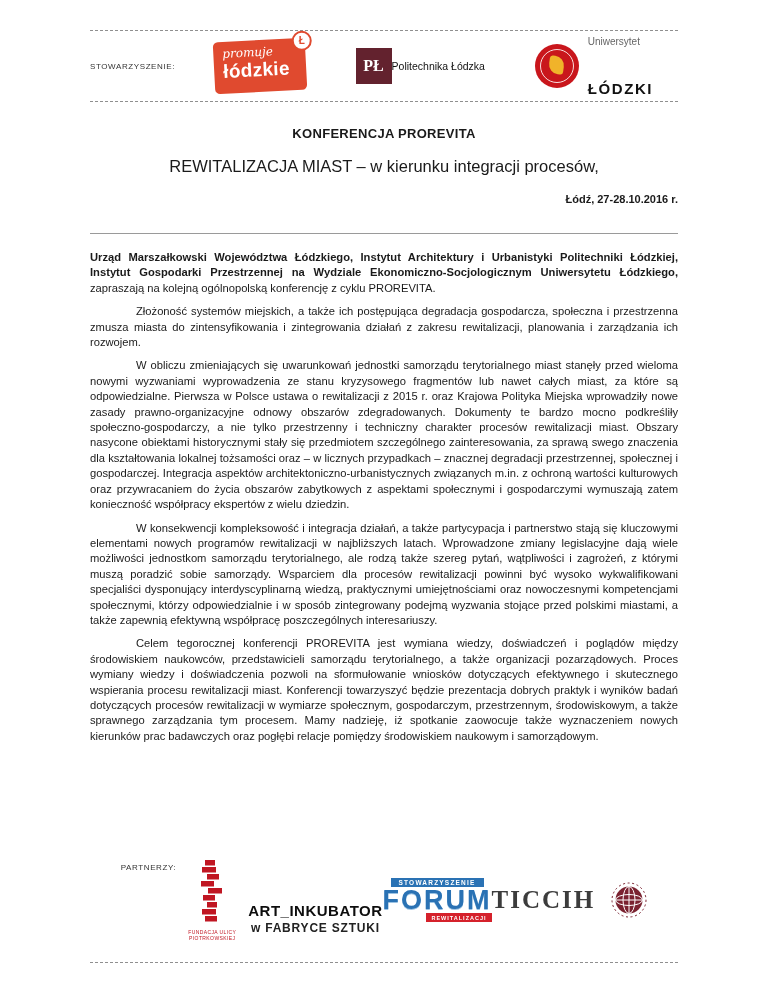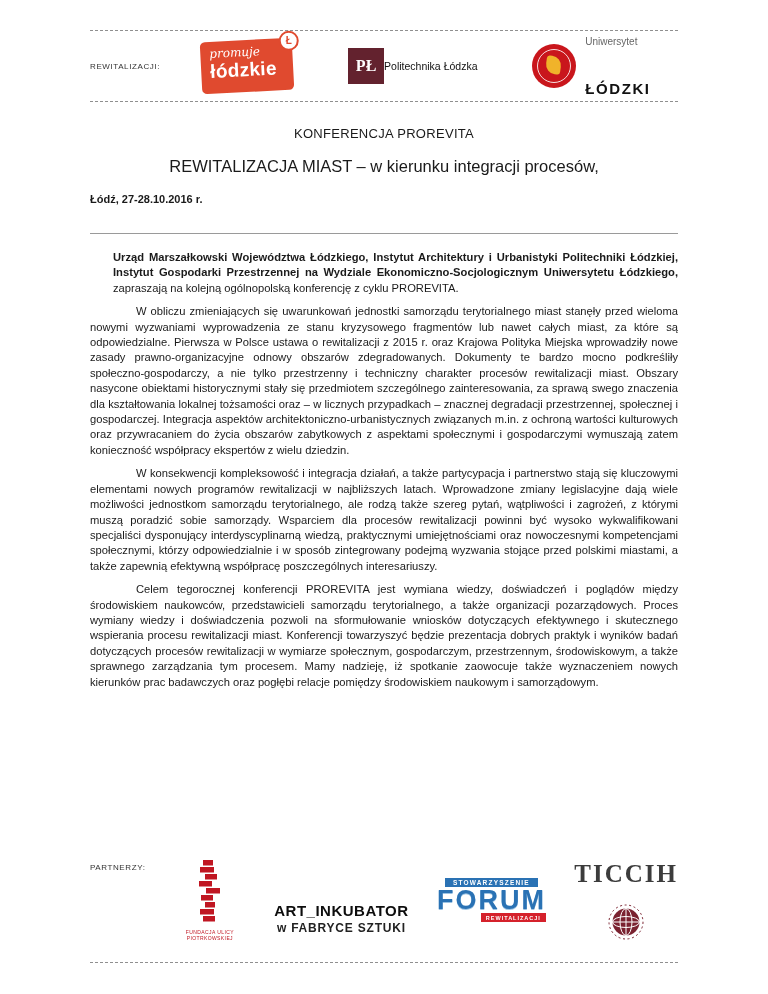--- a/index.html
+++ b/index.html
@@ -36,61 +36,61 @@
 
   .logo-ul { display:flex; align-items:center; }
   .ul-seal { position:relative; width:44px; height:44px; border-radius:50%; background:#c9161c; margin-right:9px; flex:none; }
   .ul-seal::before { content:""; position:absolute; inset:5px; border-radius:50%; border:1px solid rgba(255,255,255,.85); }
   .ul-seal::after  { content:""; position:absolute; left:14px; top:12px; width:15px; height:18px;
     background:#f0b32a; border-radius:3px 10px 3px 10px; transform:rotate(8deg); }
   .ul-line1 { font-size:10px; color:#666; line-height:12px; }
   .ul-line2 { font-size:15px; font-weight:bold; letter-spacing:1.6px; color:#111; line-height:17px;margin-top:32px; }
 
   
-  .kicker { margin-top:24px; text-align:center; font-weight:normal; font-size:13px; letter-spacing:.3px; }
+  .kicker { margin-top:24px; text-align:center; font-weight:bold; font-size:13px; letter-spacing:.3px; }
   .title  { margin:14px 0 0; text-align:center; font-size:16.5px; line-height:23px; font-weight:normal; }
-  .date   { margin-top:15px; text-align:left; font-weight:bold; font-size:11px; }
+  .date   { margin-top:15px; text-align:right; font-weight:bold; font-size:11px; }
 
   
   .body-text { margin-top:16px; font-size:11.2px; line-height:15.4px; text-align:justify; }
   .body-text p { margin:0 0 8px; text-indent:46px; }
-  .body-text p.lead { text-indent:0;margin-left:23px; }
+  .body-text p.lead { text-indent:0; }
 
   
   .footer-row { position:absolute; left:90px; right:90px; top:845px; height:110px;
-    display:flex; align-items:center; justify-content:space-between; }
+    display:flex; align-items:center; justify-content:center; }
   .side-label.partners { align-self:flex-start; margin-top:18px; }
 
   .logo-fup { display:flex; flex-direction:column; align-items:center; width:72px; }
   .fup-caption { margin-top:3px; color:#c01622; font-size:5px; line-height:6px; text-align:center; letter-spacing:.4px; }
 
   .logo-ai { text-align:center;margin-top:36px; }
   .ai-line1 { font-size:15px; font-weight:800; letter-spacing:.5px; color:#0d0d0d; }
   .ai-line2 { font-size:12px; font-weight:bold; color:#222; margin-top:2px; letter-spacing:.8px; }
 
   .logo-forum { display:flex; flex-direction:column; align-items:center; }
   .forum-top  { background:#2a72b4; color:#fff; font-size:6.5px; letter-spacing:1.2px; padding:1px 8px; font-weight:bold; }
   .forum-main { font-size:27px; font-weight:bold; color:#2a72b4; letter-spacing:2px; line-height:27px; text-shadow:0 1px 0 #9cc3e3; }
   .forum-sub  { background:#d5212b; color:#fff; font-size:5.5px; letter-spacing:1px; padding:1.5px 5px;
     align-self:flex-end; margin-top:-1px; font-weight:bold; }
 
-  .logo-ticcih { display:flex; align-items:center; gap:16px;flex-direction:column; }
+  .logo-ticcih { display:flex; align-items:center; gap:16px; }
   .ticcih-name { font-family:"Liberation Serif","DejaVu Serif",serif; font-size:25px; letter-spacing:2px; color:#3c3c3c; font-weight:600; }
 
   .rule-bottom { position:absolute; left:90px; right:90px; top:962px; }
 </style>
 </head>
 <body>
 
 <div class="page">
 
   <div class="rule-dashed"></div>
 
   <div class="header-row">
-    <span class="side-label">REWITALIZACJI:</span>
+    <span class="side-label">STOWARZYSZENIE:</span>
     <div class="org-logos">
 
       <div class="logo-lodzkie">
         <div class="lodzkie-badge">Ł</div>
         <div class="lodzkie-script">promuje</div>
         <div class="lodzkie-name">łódzkie</div>
       </div>
 
       <div class="logo-pl">
         <div class="pl-mark">PŁ</div>
@@ -115,20 +115,21 @@
   <h1 class="title">
     <span>REWITALIZACJA MIAST – w kierunku integracji procesów,</span><br>
   </h1>
 
   <div class="date">Łódź, 27-28.10.2016 r.</div>
 
   <div class="rule-solid"></div>
 
   <div class="body-text">
     <p class="lead"><strong>Urząd Marszałkowski Województwa Łódzkiego, Instytut Architektury i Urbanistyki Politechniki Łódzkiej, Instytut Gospodarki Przestrzennej na Wydziale Ekonomiczno-Socjologicznym Uniwersytetu Łódzkiego,</strong><span> zapraszają na kolejną ogólnopolską konferencję z cyklu PROREVITA.</span></p>
+    <p>Złożoność systemów miejskich, a także ich postępująca degradacja gospodarcza, społeczna i przestrzenna zmusza miasta do zintensyfikowania i zintegrowania działań z zakresu rewitalizacji, planowania i zarządzania ich rozwojem.</p>
     <p>W obliczu zmieniających się uwarunkowań jednostki samorządu terytorialnego miast stanęły przed wieloma nowymi wyzwaniami wyprowadzenia ze stanu kryzysowego fragmentów lub nawet całych miast, za które są odpowiedzialne. Pierwsza w Polsce ustawa o rewitalizacji z 2015 r. oraz Krajowa Polityka Miejska wprowadziły nowe zasady prawno-organizacyjne odnowy obszarów zdegradowanych. Dokumenty te bardzo mocno podkreśliły społeczno-gospodarczy, a nie tylko przestrzenny i techniczny charakter procesów rewitalizacji miast. Obszary nasycone obiektami historycznymi stały się przedmiotem szczególnego zainteresowania, za sprawą swego znaczenia dla kształtowania lokalnej tożsamości oraz – w licznych przypadkach – znacznej degradacji przestrzennej, społecznej i gospodarczej. Integracja aspektów architektoniczno-urbanistycznych związanych m.in. z ochroną wartości kulturowych oraz przywracaniem do życia obszarów zabytkowych z aspektami społecznymi i gospodarczymi wymuszają zatem konieczność współpracy ekspertów z wielu dziedzin.</p>
     <p>W konsekwencji kompleksowość i integracja działań, a także partycypacja i partnerstwo stają się kluczowymi elementami nowych programów rewitalizacji w najbliższych latach. Wprowadzone zmiany legislacyjne dają wiele możliwości jednostkom samorządu terytorialnego, ale rodzą także szereg pytań, wątpliwości i zagrożeń, z którymi muszą poradzić sobie samorządy. Wsparciem dla procesów rewitalizacji powinni być wysoko wykwalifikowani specjaliści dysponujący interdyscyplinarną wiedzą, praktycznymi umiejętnościami oraz nowoczesnymi kompetencjami społecznymi, którzy odpowiedzialnie i w sposób zintegrowany podejmą wyzwania stojące przed polskimi miastami, a także zapewnią efektywną współpracę poszczególnych interesariuszy.</p>
     <p>Celem tegorocznej konferencji PROREVITA jest wymiana wiedzy, doświadczeń i poglądów między środowiskiem naukowców, przedstawicieli samorządu terytorialnego, a także organizacji pozarządowych. Proces wymiany wiedzy i doświadczenia pozwoli na sformułowanie wniosków dotyczących efektywnego i skutecznego wspierania procesu rewitalizacji miast. Konferencji towarzyszyć będzie prezentacja dobrych praktyk i wyników badań dotyczących procesów rewitalizacji w wymiarze społecznym, gospodarczym, przestrzennym, środowiskowym, a także sprawnego zarządzania tym procesem. Mamy nadzieję, iż spotkanie zaowocuje także wyznaczeniem nowych kierunków prac badawczych oraz pogłębi relacje pomiędzy środowiskiem naukowym i samorządowym.</p>
   </div>
 
   <div class="footer-row">
     <span class="side-label partners">PARTNERZY:</span>
 
     <div class="logo-fup">
       <svg width="30" height="66" viewBox="0 0 30 66">

